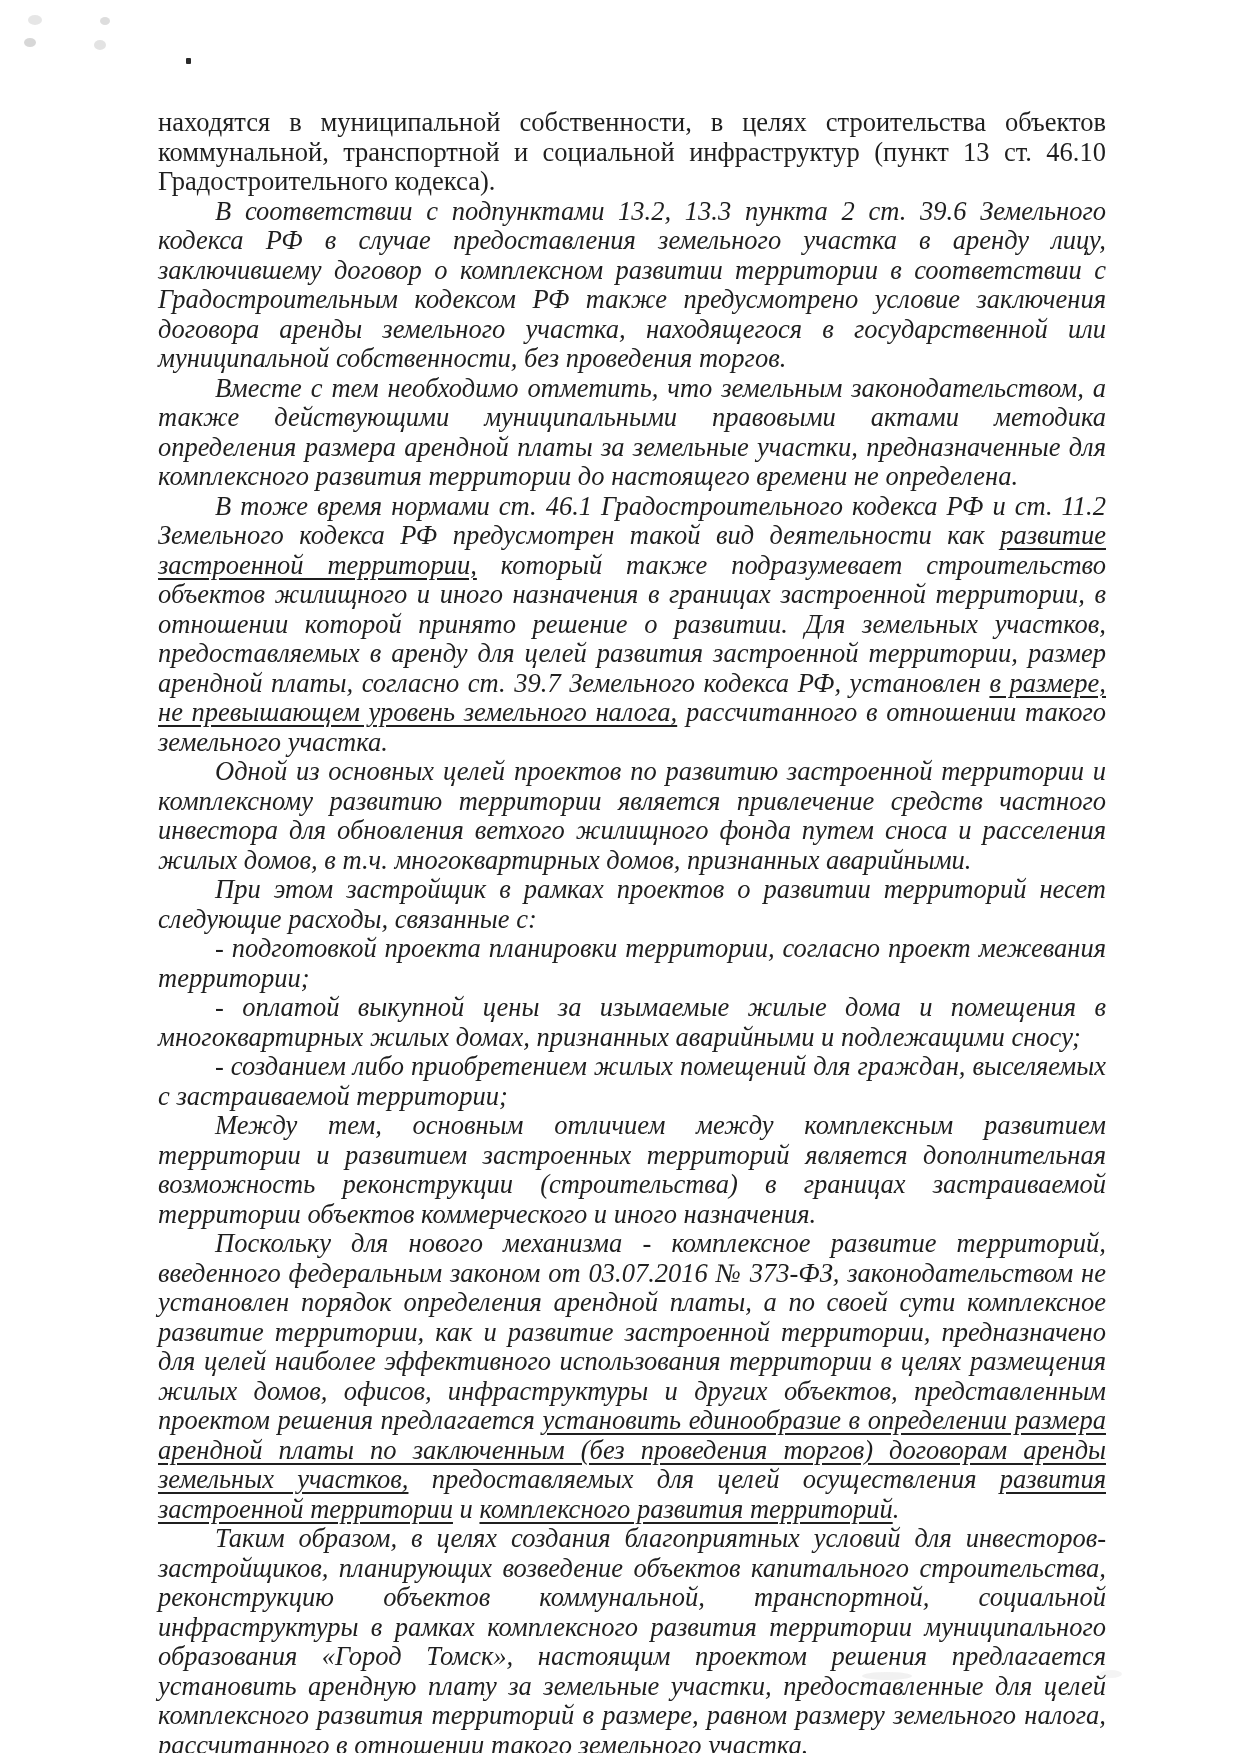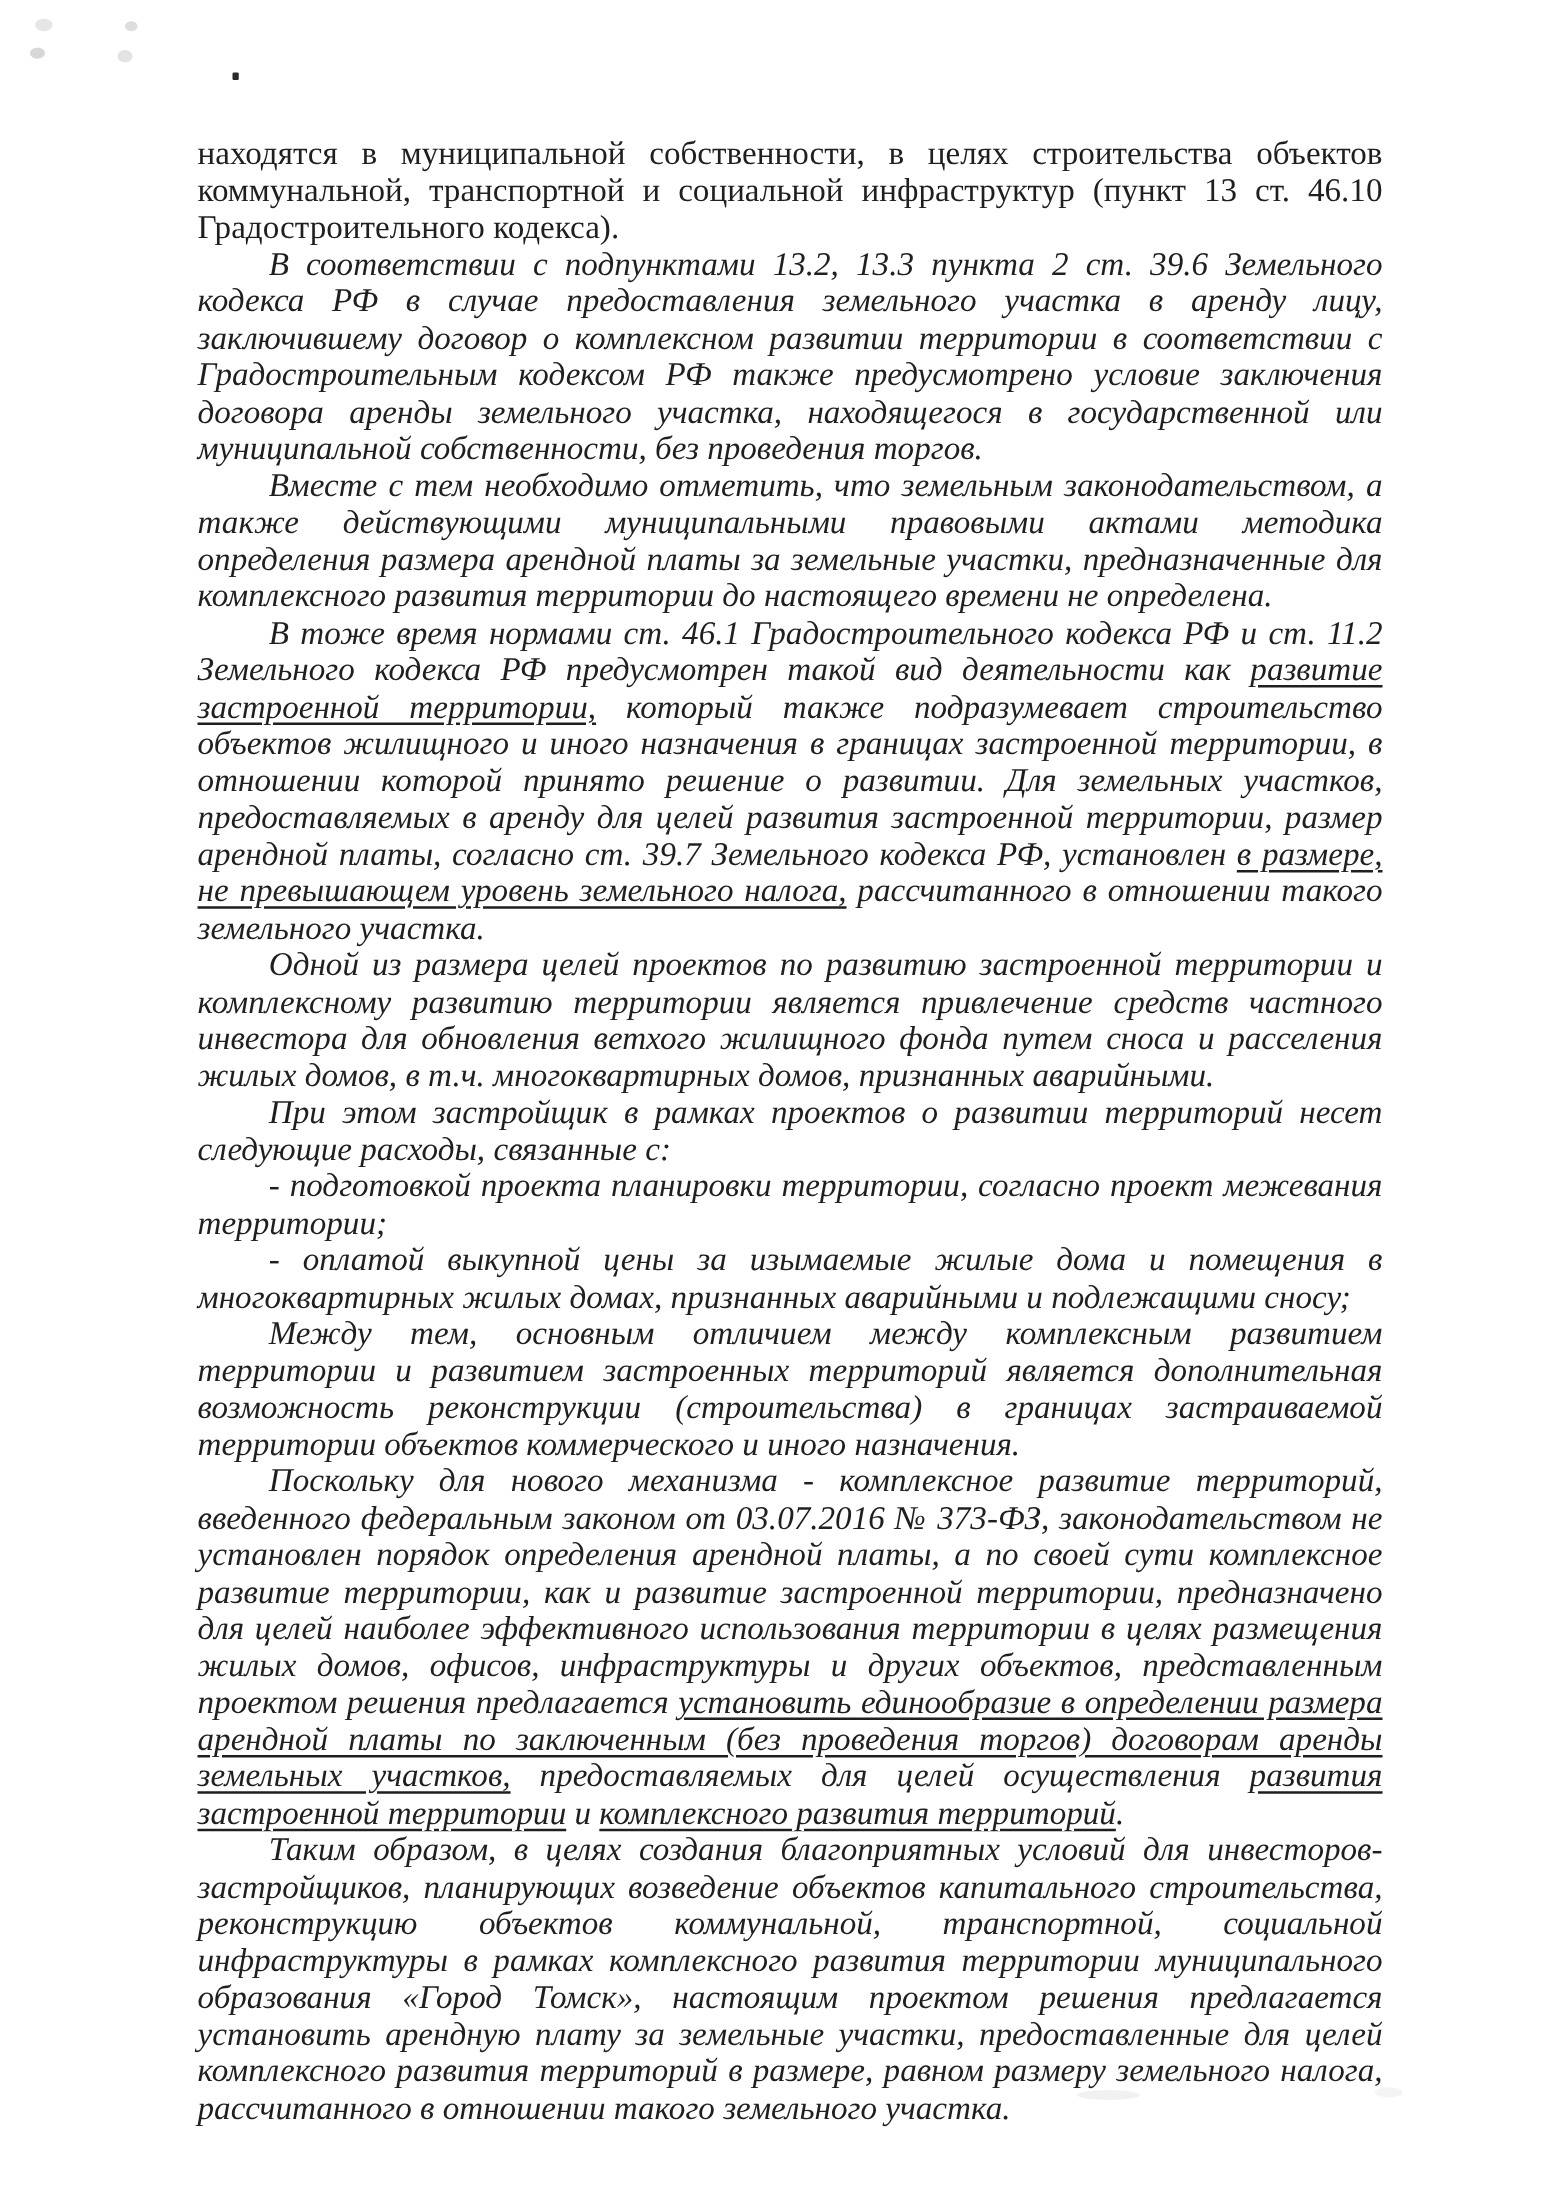--- a/index.html
+++ b/index.html
@@ -59,21 +59,22 @@
       <span class="artifact" style="left: 94px; top: 40px; width: 12px; height: 10px; background: rgb(176, 176, 176); opacity: 0.35; border-radius: 50%;"></span>
       <span class="artifact" style="left: 186px; top: 58px; width: 5px; height: 6px; background: rgb(42, 42, 42); opacity: 1; border-radius: 1px;"></span>
       <span class="artifact" style="left: 862px; top: 1672px; width: 50px; height: 8px; background: rgb(232, 232, 232); opacity: 0.6; border-radius: 50%;"></span>
       <span class="artifact" style="left: 1100px; top: 1670px; width: 22px; height: 8px; background: rgb(236, 236, 236); opacity: 0.6; border-radius: 50%;"></span>
     </div>
   <div class="doc-body" id="doc-body">
       <p class="para"><span>находятся в муниципальной собственности, в целях строительства объектов коммунальной, транспортной и социальной инфраструктур (пункт 13 ст. 46.10 Градостроительного кодекса).</span></p>
       <p class="para indent"><span>В соответствии с подпунктами 13.2, 13.3 пункта 2 ст. 39.6 Земельного кодекса РФ в случае предоставления земельного участка в аренду лицу, заключившему договор о комплексном развитии территории в соответствии с Градостроительным кодексом РФ также предусмотрено условие заключения договора аренды земельного участка, находящегося в государственной или муниципальной собственности, без проведения торгов.</span></p>
       <p class="para indent"><span>Вместе с тем необходимо отметить, что земельным законодательством, а также действующими муниципальными правовыми актами методика определения размера арендной платы за земельные участки, предназначенные для комплексного развития территории до настоящего времени не определена.</span></p>
       <p class="para indent"><span>В тоже время нормами ст. 46.1 Градостроительного кодекса РФ и ст. 11.2 Земельного кодекса РФ предусмотрен такой вид деятельности как </span><span class="u">развитие застроенной территории,</span><span> который также подразумевает строительство объектов жилищного и иного назначения в границах застроенной территории, в отношении которой принято решение о развитии. Для земельных участков, предоставляемых в аренду для целей развития застроенной территории, размер арендной платы, согласно ст. 39.7 Земельного кодекса РФ, установлен </span><span class="u">в размере, не превышающем уровень земельного налога,</span><span> рассчитанного в отношении такого земельного участка.</span></p>
-      <p class="para indent"><span>Одной из размера целей проектов по развитию застроенной территории и комплексному развитию территории является привлечение средств частного инвестора для обновления ветхого жилищного фонда путем сноса и расселения жилых домов, в т.ч. многоквартирных домов, признанных аварийными.</span></p>
+      <p class="para indent"><span>Одной из основных целей проектов по развитию застроенной территории и комплексному развитию территории является привлечение средств частного инвестора для обновления ветхого жилищного фонда путем сноса и расселения жилых домов, в т.ч. многоквартирных домов, признанных аварийными.</span></p>
       <p class="para indent"><span>При этом застройщик в рамках проектов о развитии территорий несет следующие расходы, связанные с:</span></p>
       <p class="para indent"><span>- подготовкой проекта планировки территории, согласно проект межевания территории;</span></p>
       <p class="para indent"><span>- оплатой выкупной цены за изымаемые жилые дома и помещения в многоквартирных жилых домах, признанных аварийными и подлежащими сносу;</span></p>
+      <p class="para indent"><span>- созданием либо приобретением жилых помещений для граждан, выселяемых с застраиваемой территории;</span></p>
       <p class="para indent"><span>Между тем, основным отличием между комплексным развитием территории и развитием застроенных территорий является дополнительная возможность реконструкции (строительства) в границах застраиваемой территории объектов коммерческого и иного назначения.</span></p>
       <p class="para indent"><span>Поскольку для нового механизма - комплексное развитие территорий, введенного федеральным законом от 03.07.2016 № 373-ФЗ, законодательством не установлен порядок определения арендной платы, а по своей сути комплексное развитие территории, как и развитие застроенной территории, предназначено для целей наиболее эффективного использования территории в целях размещения жилых домов, офисов, инфраструктуры и других объектов, представленным проектом решения предлагается </span><span class="u">установить единообразие в определении размера арендной платы по заключенным (без проведения торгов) договорам аренды земельных участков,</span><span> предоставляемых для целей осуществления </span><span class="u">развития застроенной территории</span><span> и </span><span class="u">комплексного развития территорий</span><span>.</span></p>
       <p class="para indent"><span>Таким образом, в целях создания благоприятных условий для инвесторов-застройщиков, планирующих возведение объектов капитального строительства, реконструкцию объектов коммунальной, транспортной, социальной инфраструктуры в рамках комплексного развития территории муниципального образования «Город Томск», настоящим проектом решения предлагается установить арендную плату за земельные участки, предоставленные для целей комплексного развития территорий в размере, равном размеру земельного налога, рассчитанного в отношении такого земельного участка.</span></p>
     </div>
 </div>
 
 </body></html>

